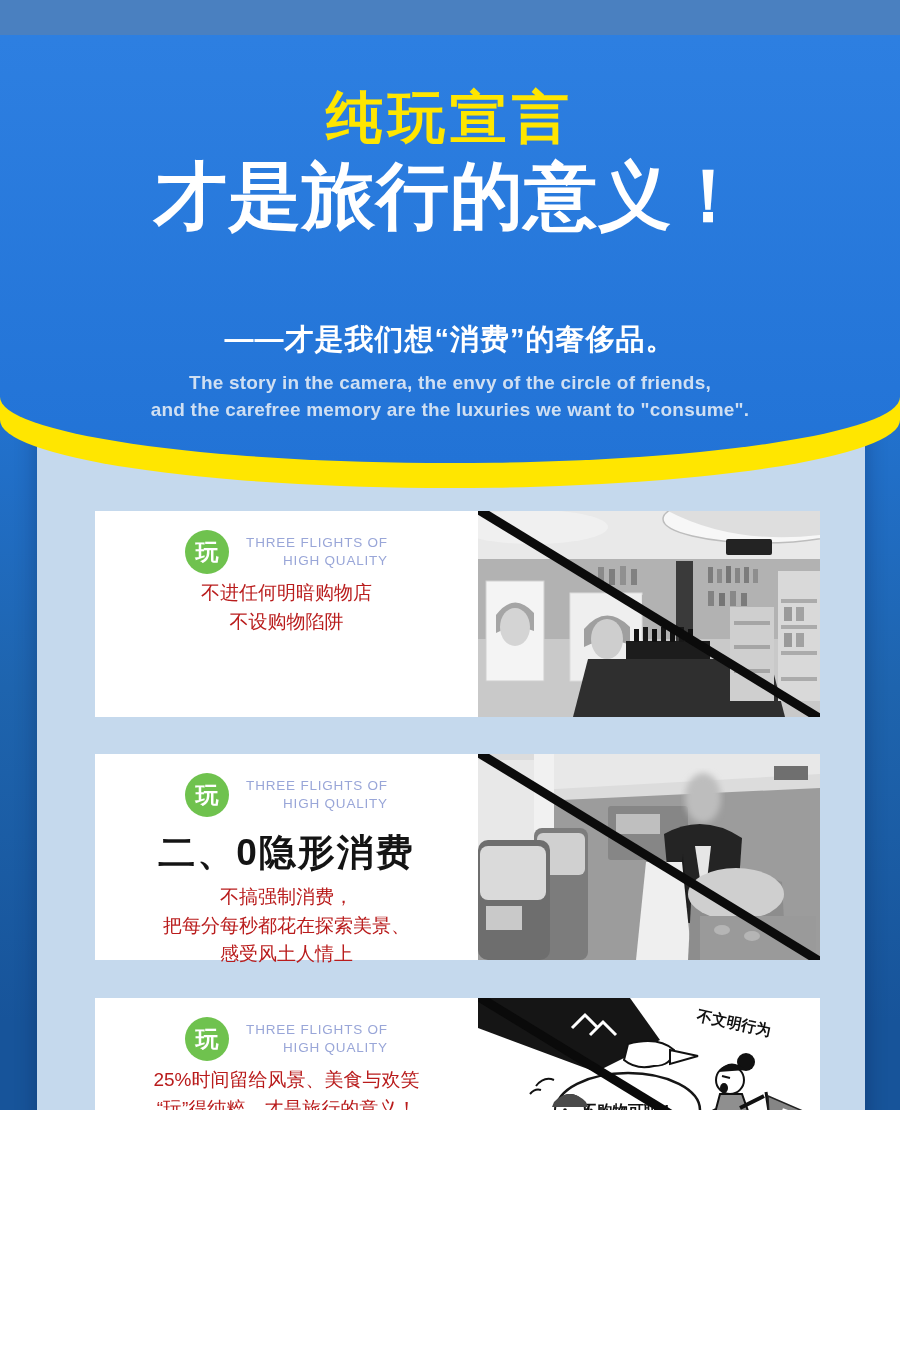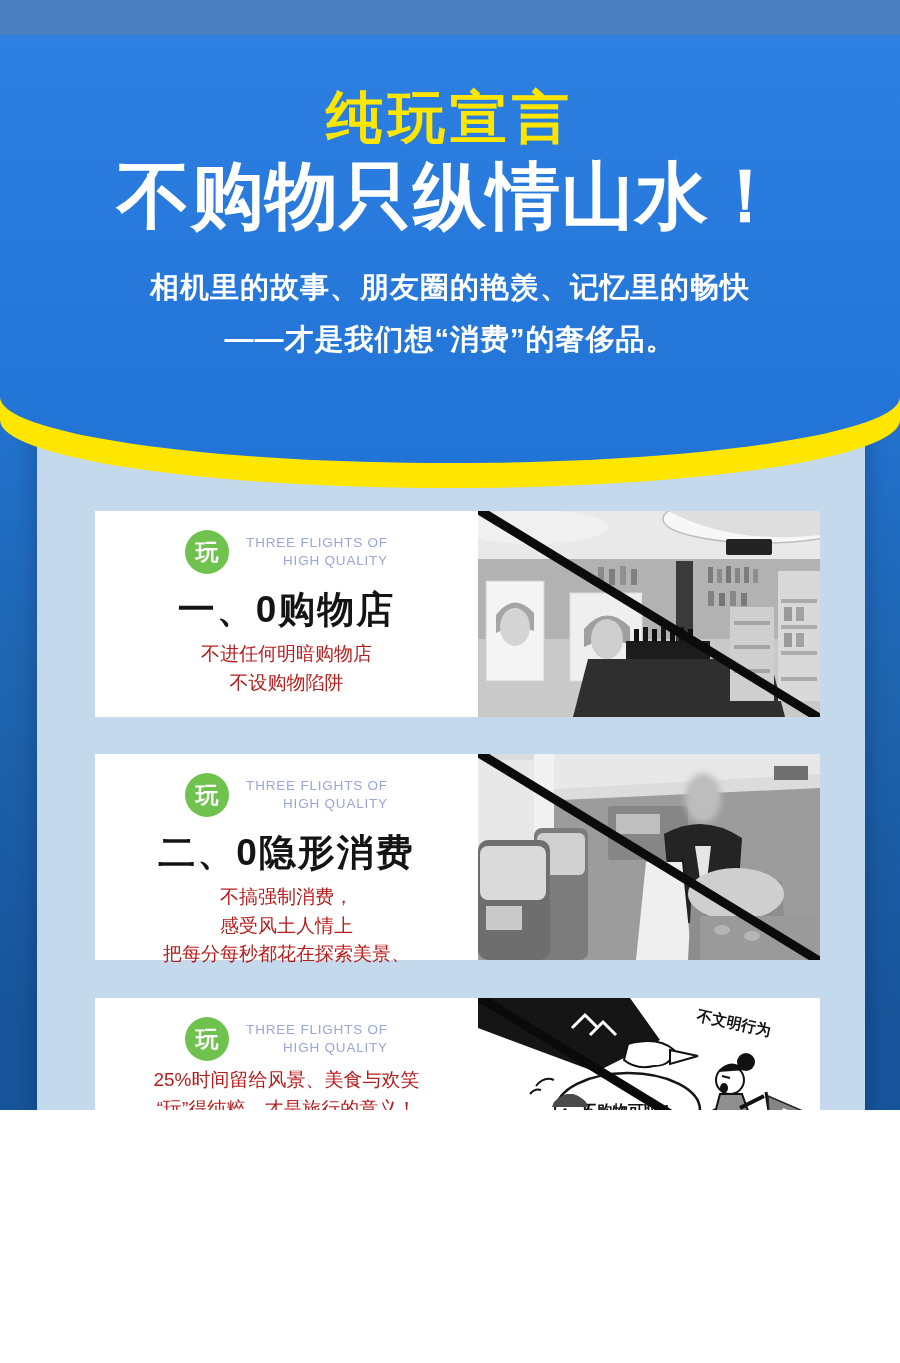--- a/index.html
+++ b/index.html
@@ -44,37 +44,39 @@
 <body>
 
 <div class="page">
 
   <div class="bottom-band"></div>
   <div class="panel"></div>
   <div class="hero-yellow"></div>
 
   <div class="hero-blue">
     <div class="hero-badge">纯玩宣言</div>
-    <div class="hero-headline">不购物只纵情山水！</div>
-    <div class="hero-sub sub1">相机里的故事、朋友圈的艳羡、记忆里的畅快</div>
+    <div class="hero-headline">才是旅行的意义！</div>
     <div class="hero-sub sub2">——才是我们想“消费”的奢侈品。</div>
+    <div class="hero-en">
+      <div>The story in the camera, the envy of the circle of friends,</div>
+      <div>and the carefree memory are the luxuries we want to "consume".</div>
+    </div>
   </div>
 
   <div class="top-band"></div>
 
   <section class="card card1">
     <div class="card-left">
       <div class="card-head">
         <div class="badge-circle">玩</div>
         <div class="badge-caption">
           <div>THREE FLIGHTS OF</div>
           <div>HIGH QUALITY</div>
         </div>
       </div>
-      <div class="card-title">一、0购物店</div>
       <div class="card-body">
         <div>不进任何明暗购物店</div>
         <div>不设购物陷阱</div>
       </div>
     </div>
     <div class="card-img">
       <svg viewBox="0 0 342 206" preserveAspectRatio="none">
         <rect x="0" y="0" width="342" height="206" fill="#c9c9c9"></rect>
         <rect x="0" y="0" width="342" height="52" fill="#e9e9e9"></rect>
         <ellipse cx="285" cy="8" rx="100" ry="24" fill="#f7f7f7" stroke="#bdbdbd" stroke-width="1.5"></ellipse>
@@ -139,22 +141,22 @@
       <div class="card-head">
         <div class="badge-circle">玩</div>
         <div class="badge-caption">
           <div>THREE FLIGHTS OF</div>
           <div>HIGH QUALITY</div>
         </div>
       </div>
       <div class="card-title">二、0隐形消费</div>
       <div class="card-body">
         <div>不搞强制消费，</div>
+        <div>把每分每秒都花在探索美景、</div>
         <div>感受风土人情上</div>
-        <div>把每分每秒都花在探索美景、</div>
       </div>
     </div>
     <div class="card-img">
       <svg viewBox="0 0 342 206" preserveAspectRatio="none">
         <defs>
             <filter id="blurHead">
               <feGaussianBlur stdDeviation="3"></feGaussianBlur>
             </filter>
           </defs>
         <rect x="0" y="0" width="342" height="206" fill="#9c9c9c"></rect>

